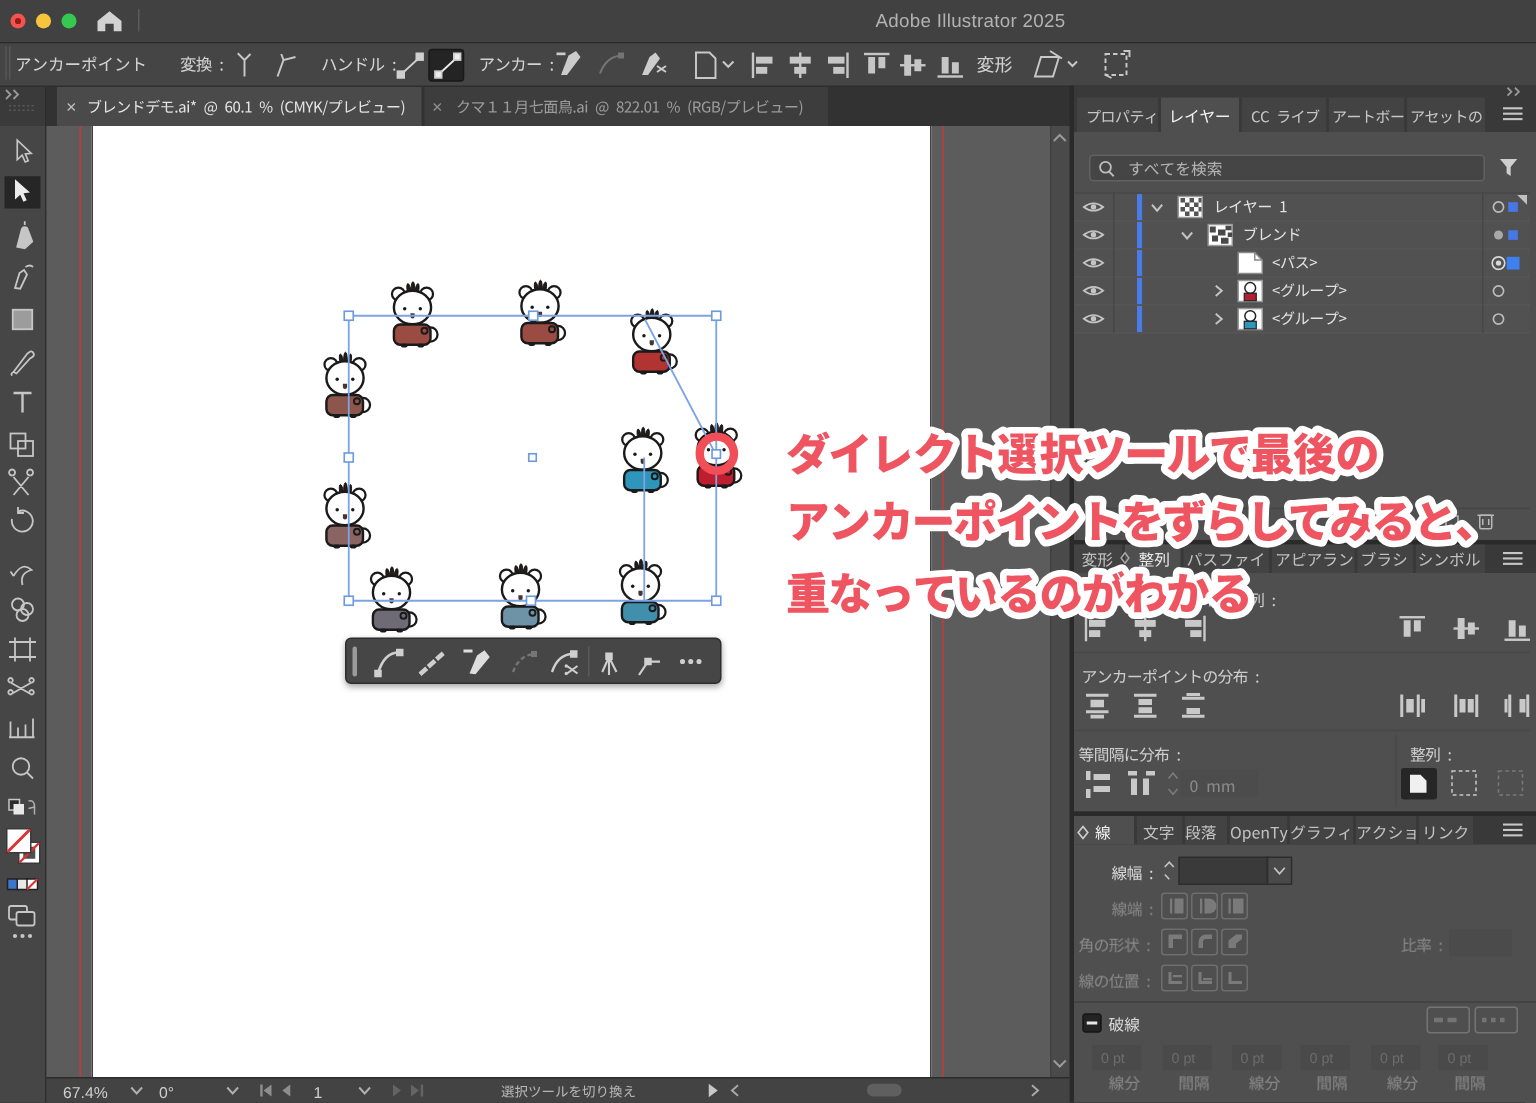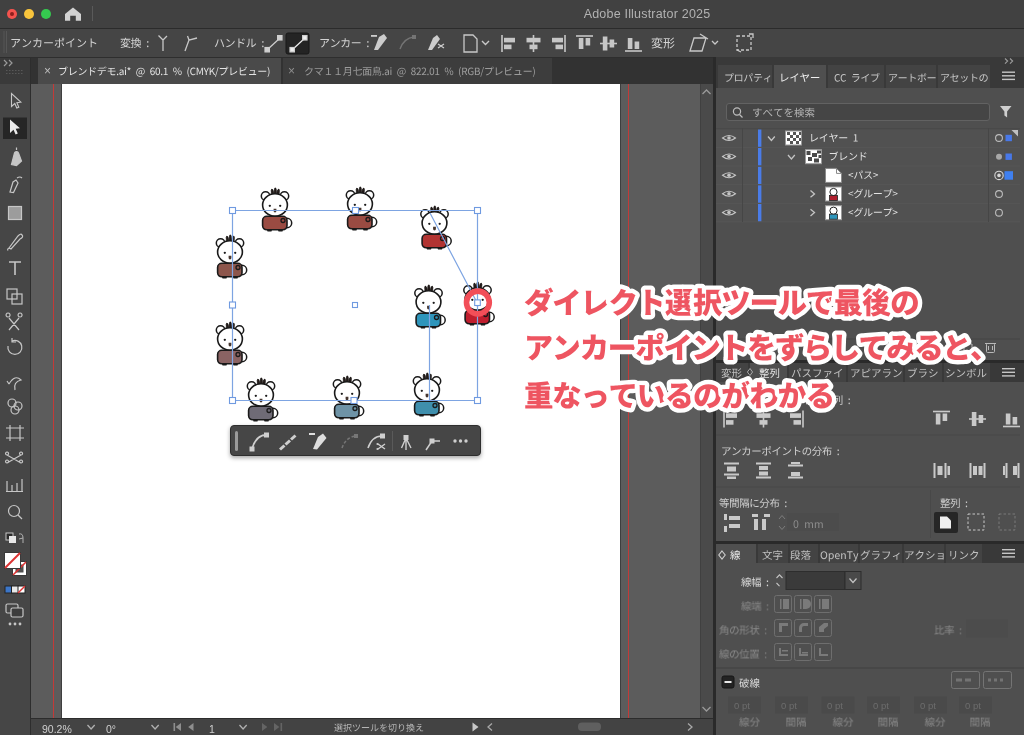--- a/index.html
+++ b/index.html
@@ -29,21 +29,21 @@
 <div class="abs" style="left:31px;top:84px;width:682px;height:634px;background:#5c5c5c"></div>
 <div class="abs" style="left:61px;top:84px;width:558px;height:634px;background:#ffffff;border-left:1px solid #3e3e3e;border-right:1px solid #3e3e3e"></div>
 <div class="abs" style="left:53px;top:84px;width:1px;height:634px;background:#c33a38"></div>
 <div class="abs" style="left:628px;top:84px;width:1px;height:634px;background:#c33a38"></div>
 
 <div class="abs" style="left:700px;top:84px;width:13px;height:634px;background:#4a4a4a;border-left:1px solid #404040"></div>
 
 <div class="abs" style="left:713px;top:57px;width:3px;height:678px;background:#2a2a2a"></div>
 
 <div class="abs" style="left:31px;top:718px;width:682px;height:17px;background:#434343;border-top:1px solid #2c2c2c"></div>
-<div class="abs" style="left:42px;top:722.5px;font-size:10.5px;color:#cfcfcf">90.2%</div>
+<div class="abs" style="left:42px;top:722.5px;font-size:10.5px;color:#cfcfcf">67.4%</div>
 <div class="abs" style="left:106px;top:722.5px;font-size:10.5px;color:#cfcfcf">0°</div>
 <div class="abs" style="left:209px;top:722.5px;font-size:10.5px;color:#cfcfcf">1</div>
 
 <div class="abs" style="left:716px;top:57px;width:308px;height:678px;background:#393939"></div>
 
 <div class="abs" style="left:716px;top:88px;width:308px;height:273px;background:#4f4f4f"></div>
 <div class="abs" style="left:718px;top:65px;width:54px;height:23px;background:#434343"></div>
 <div class="abs" style="left:774px;top:65px;width:52px;height:23px;background:#4f4f4f"></div>
 <div class="abs" style="left:828px;top:65px;width:56px;height:23px;background:#434343"></div>
 <div class="abs" style="left:886px;top:65px;width:50px;height:23px;background:#434343"></div>

